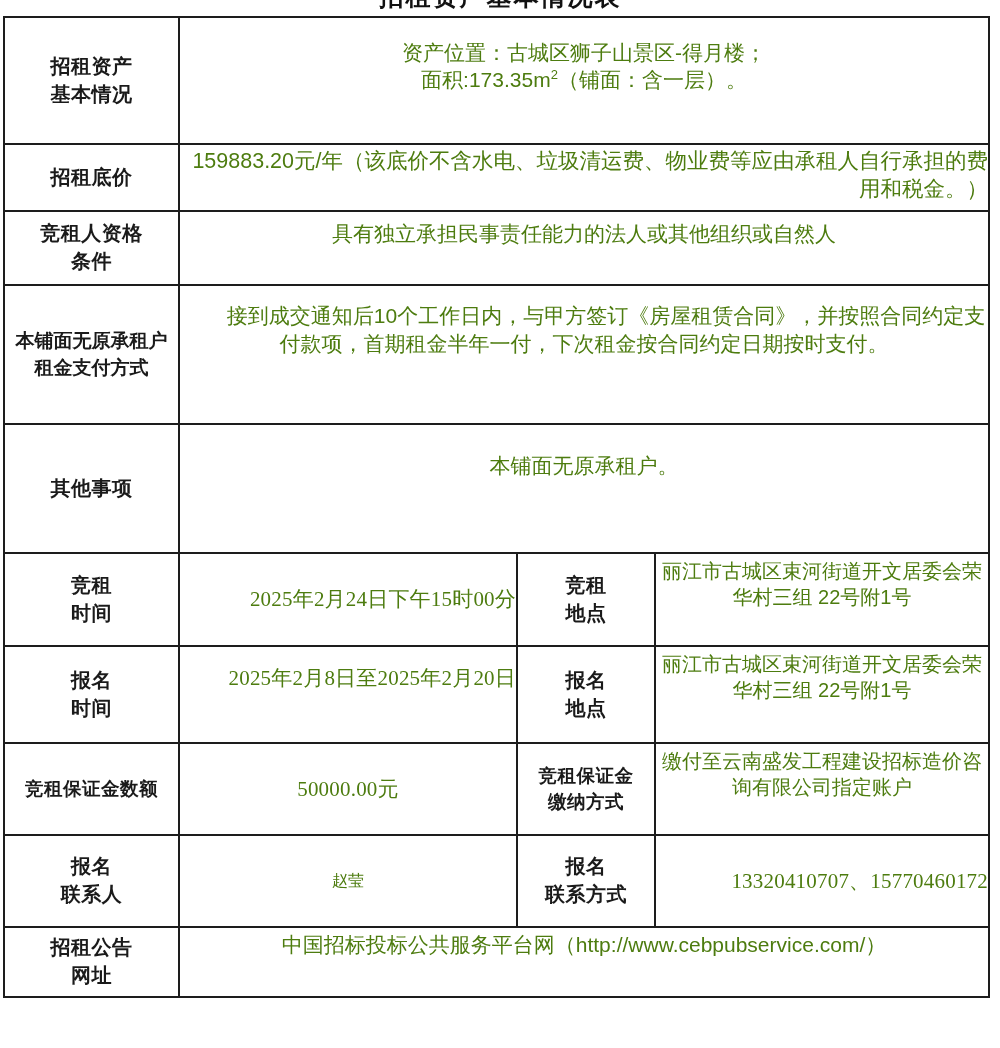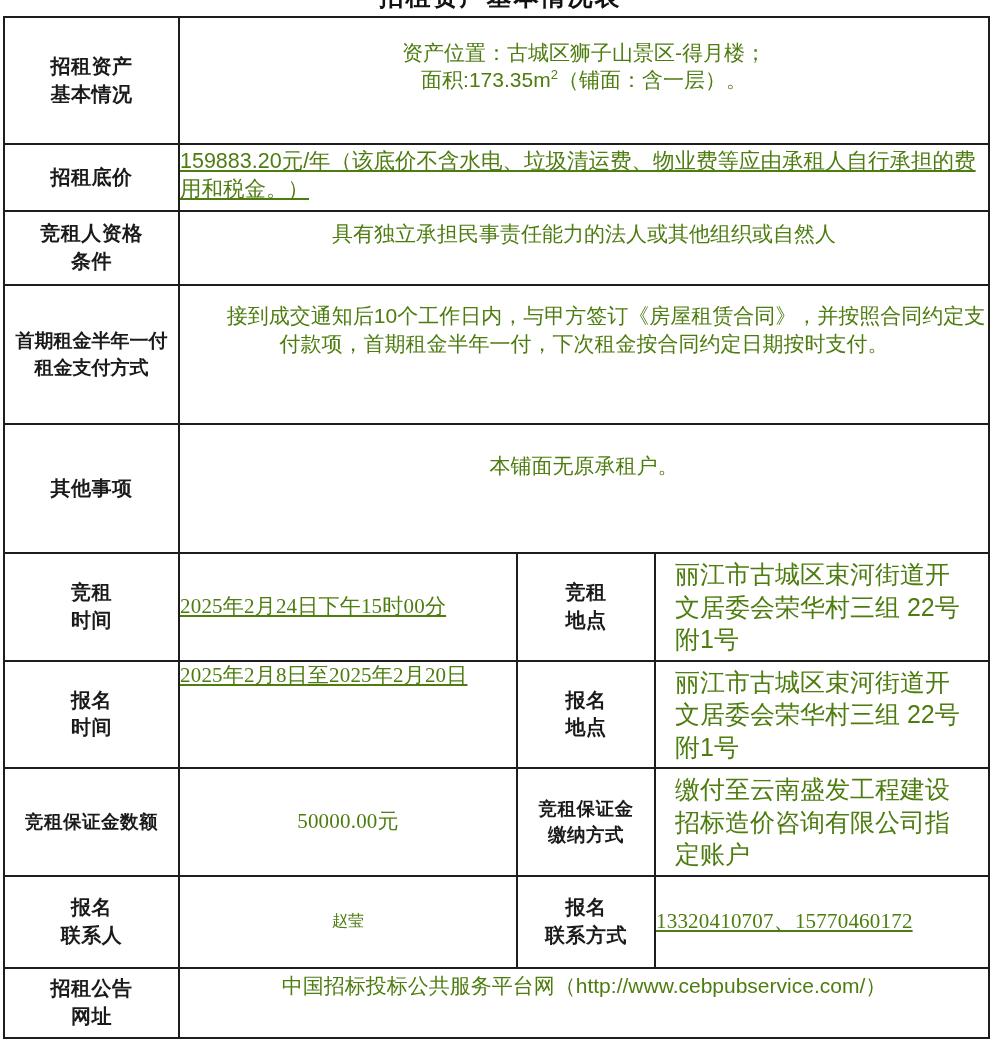--- a/index.html
+++ b/index.html
@@ -82,34 +82,34 @@
     font-size: 21px;
     line-height: 1.28;
     padding: 4px 7px;
     font-family: "Liberation Serif", "DejaVu Serif", serif;
     color: #4d7c0f;
   }
   .val.center {
     text-align: center;
   }
   .val.left {
-    text-align: left;
-    text-decoration: underline;
+    text-align: right;
   }
   .val.serif-sans {
     font-family: "Liberation Sans", "DejaVu Sans", sans-serif;
   }
   .val.indent {
     text-indent: 44px;
     text-align: center;
   }
   .val.addr {
-    font-size: 25px;
+    font-size: 20px;
     line-height: 1.3;
-    padding: 4px 19px;
+    text-align: center;
+    padding: 4px 6px;
   }
   .val.num {
     font-family: "Liberation Serif", "DejaVu Serif", serif;
     letter-spacing: 0.2px;
     margin-top: 16px;
   }
 
   .line2 { display: block; }
 
   sup.sq {
@@ -162,21 +162,21 @@
           <span class="line2">条件</span>
         </td>
         <td class="val center serif-sans" colspan="3" style="vertical-align:top;padding-top:9px">
           <span>具有独立承担民事责任能力的法人或其他组织或自然人</span>
         </td>
       </tr>
 
 
       <tr>
         <td class="label tight" style="height:137px">
-          <span class="line2">首期租金半年一付</span>
+          <span class="line2">本铺面无原承租户</span>
           <span class="line2">租金支付方式</span>
         </td>
         <td class="val indent serif-sans" colspan="3" style="vertical-align:top;padding-top:16px;line-height:1.32">
           <span>接到成交通知后10个工作日内，与甲方签订《房屋租赁合同》，并按照合同约定支付款项，首期租金半年一付，下次租金按合同约定日期按时支付。</span>
         </td>
       </tr>
 
       <tr>
         <td class="label" style="height:127px">
           <span class="line2">其他事项</span>
@@ -201,21 +201,21 @@
         <td class="val addr serif-sans" style="vertical-align:top;padding-top:4px">
           <span>丽江市古城区束河街道开文居委会荣华村三组 22号附1号</span>
         </td>
       </tr>
 
       <tr>
         <td class="label" style="height:95px">
           <span class="line2">报名</span>
           <span class="line2">时间</span>
         </td>
-        <td class="val num left" style="vertical-align:top;line-height:1.25">
+        <td class="val num left" style="vertical-align:top;padding-top:18px;line-height:1.25">
           <span>2025年2月8日至2025年2月20日</span>
         </td>
         <td class="label">
           <span class="line2">报名</span>
           <span class="line2">地点</span>
         </td>
         <td class="val addr serif-sans" style="vertical-align:top;padding-top:4px">
           <span>丽江市古城区束河街道开文居委会荣华村三组 22号附1号</span>
         </td>
       </tr>

